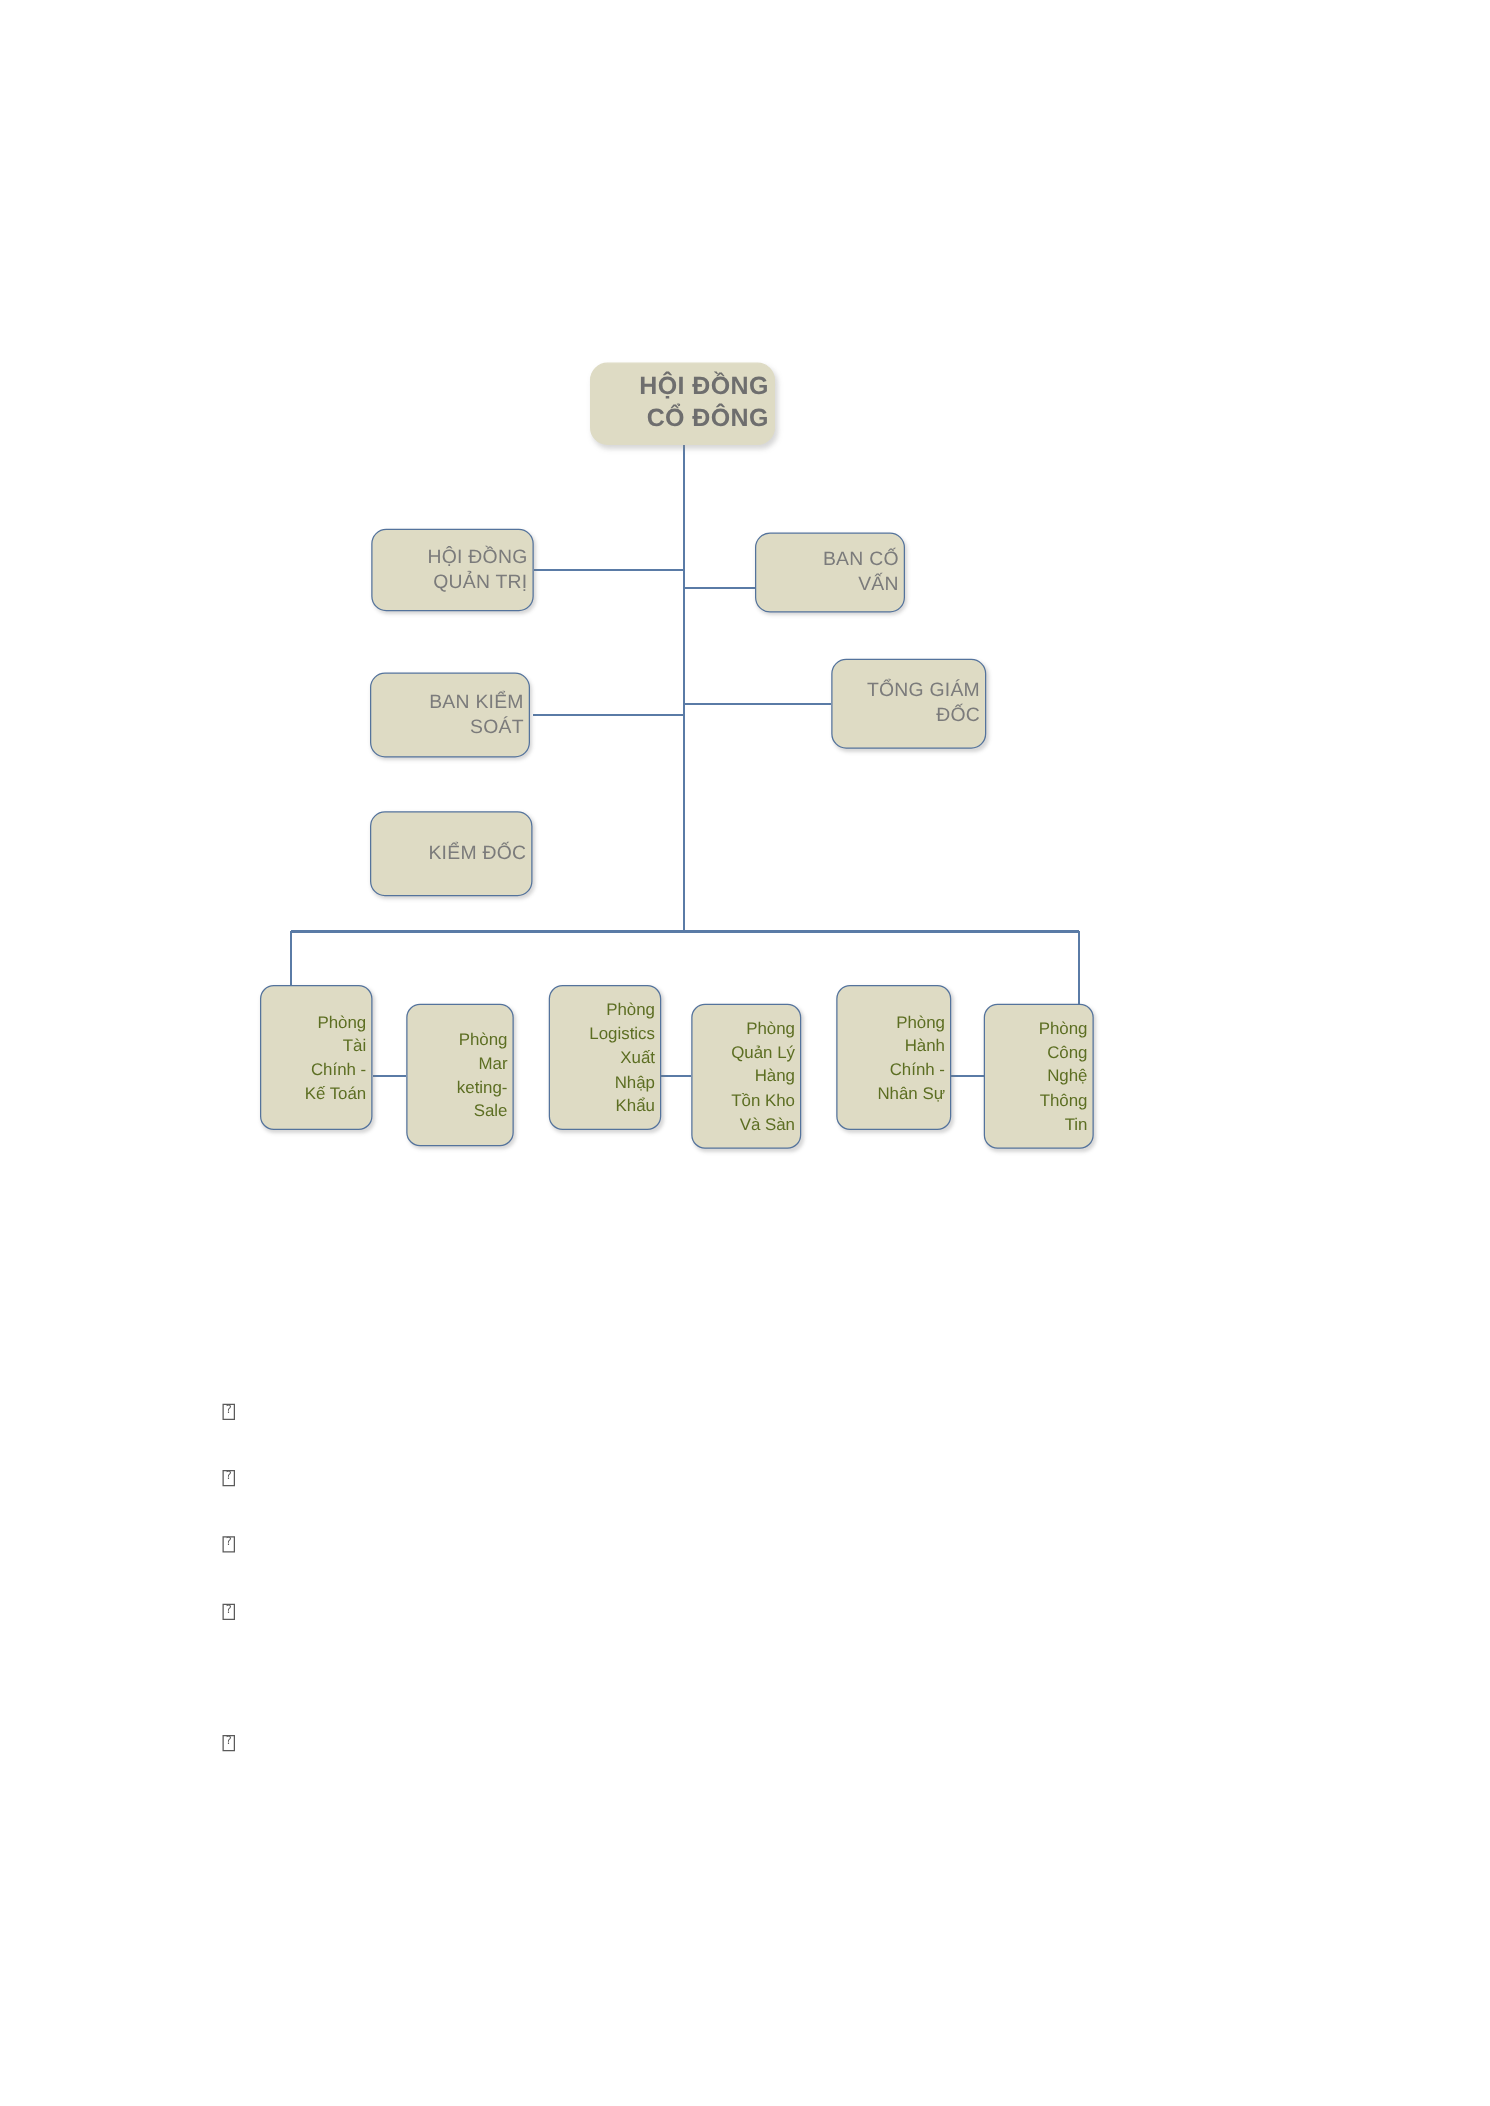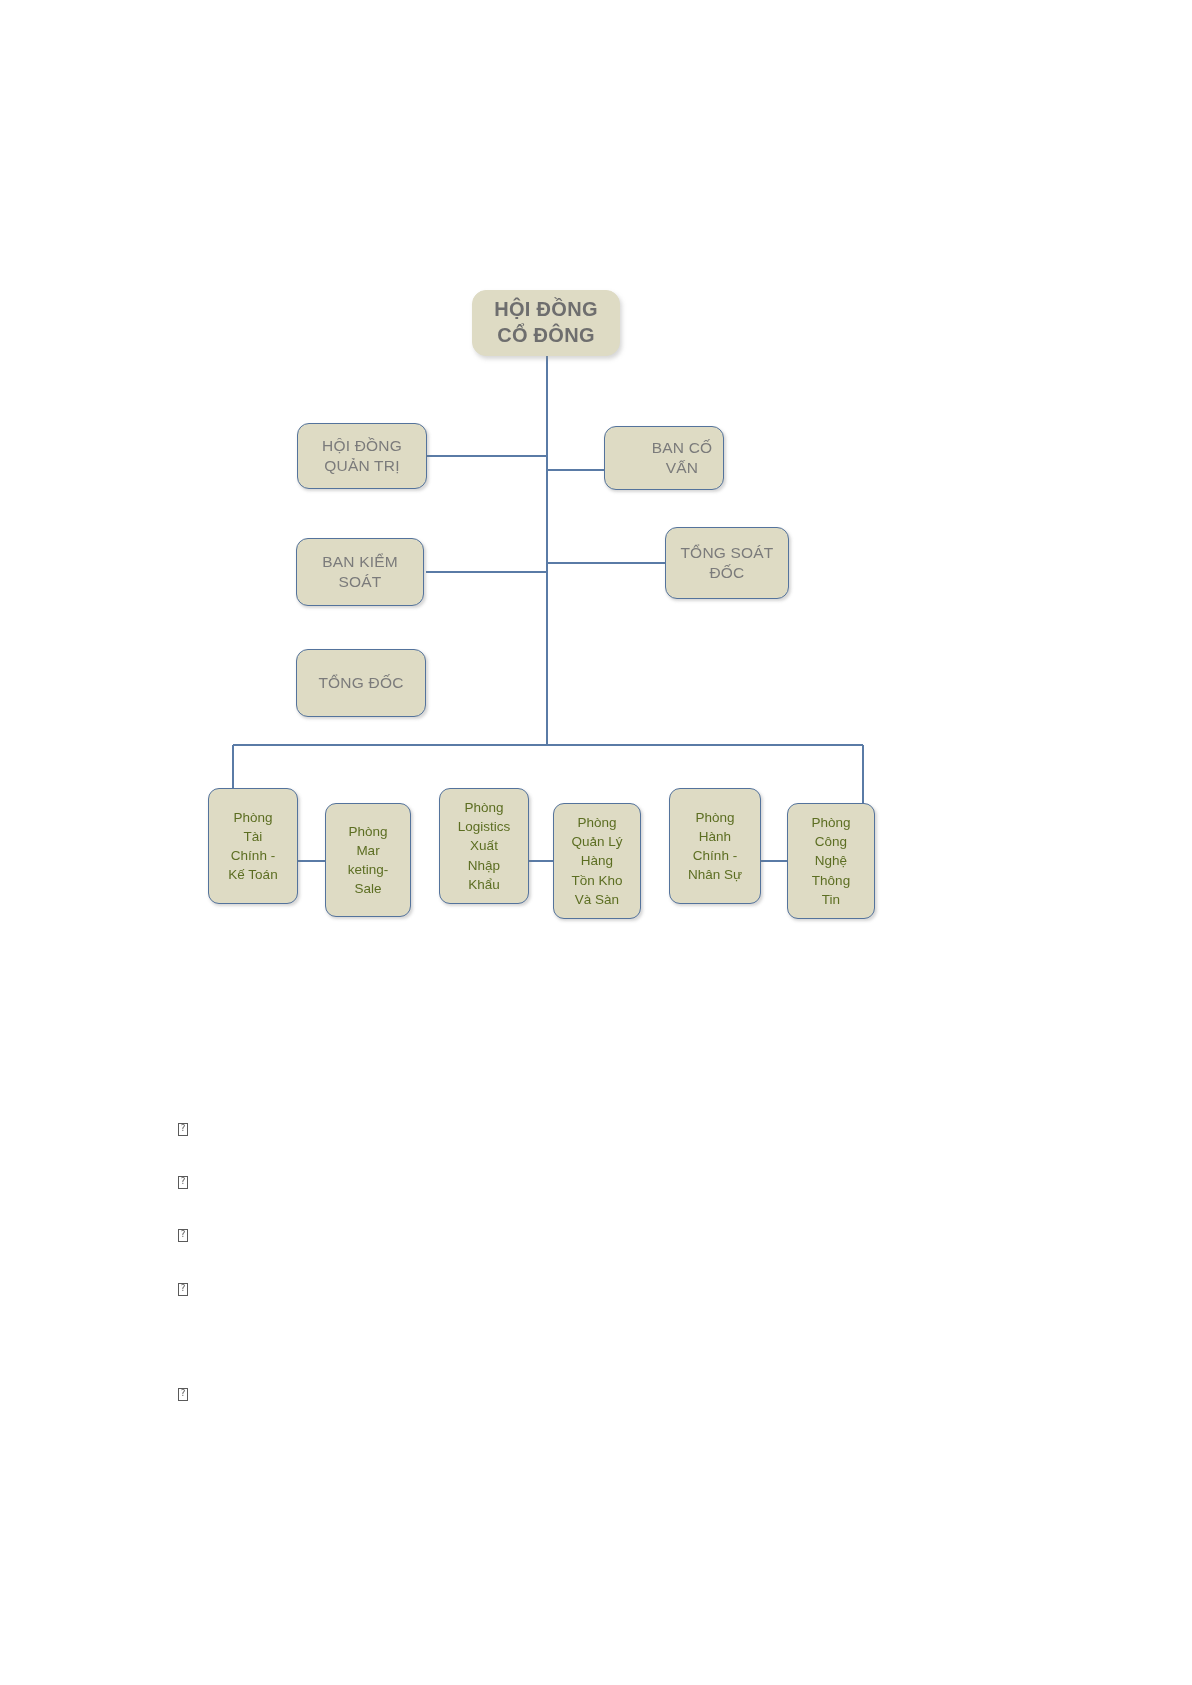--- a/index.html
+++ b/index.html
@@ -46,20 +46,21 @@
     text-align: center;
     line-height: 1.28;
     box-shadow: 1.5px 2px 3px rgba(120,120,120,0.30);
     z-index: 3;
   }
   .node-label {
     display: block;
     width: 100%;
     white-space: pre-line;
     padding: 0 4px;
+    text-align: right;
   }
   
   .tier-top {
     background: #dedbc4;
     border-color: #dedbc4;
     border-radius: 14px;
     color: #6e6e6e;
     font-weight: bold;
     font-size: 20px;
     letter-spacing: 0.3px;
@@ -166,26 +167,26 @@
       <span class="node-label">BAN CỐ
 VẤN</span>
     </div>
 
     <div class="node tier-exec" style="left:296px; top:538px; width:128px; height:68px;">
       <span class="node-label">BAN KIỂM
 SOÁT</span>
     </div>
 
     <div class="node tier-exec" style="left:665px; top:527px; width:124px; height:72px;">
-      <span class="node-label">TỔNG SOÁT
+      <span class="node-label">TỔNG GIÁM
 ĐỐC</span>
     </div>
 
     <div class="node tier-exec" style="left:296px; top:649px; width:130px; height:68px;">
-      <span class="node-label">TỔNG ĐỐC</span>
+      <span class="node-label">KIỂM ĐỐC</span>
     </div>
 
     <div class="node tier-dept" style="left:208px; top:788px; width:90px; height:116px;">
       <span class="node-label">Phòng
 Tài
 Chính -
 Kế Toán</span>
     </div>
 
     <div class="node tier-dept" style="left:325px; top:803px; width:86px; height:114px;">

